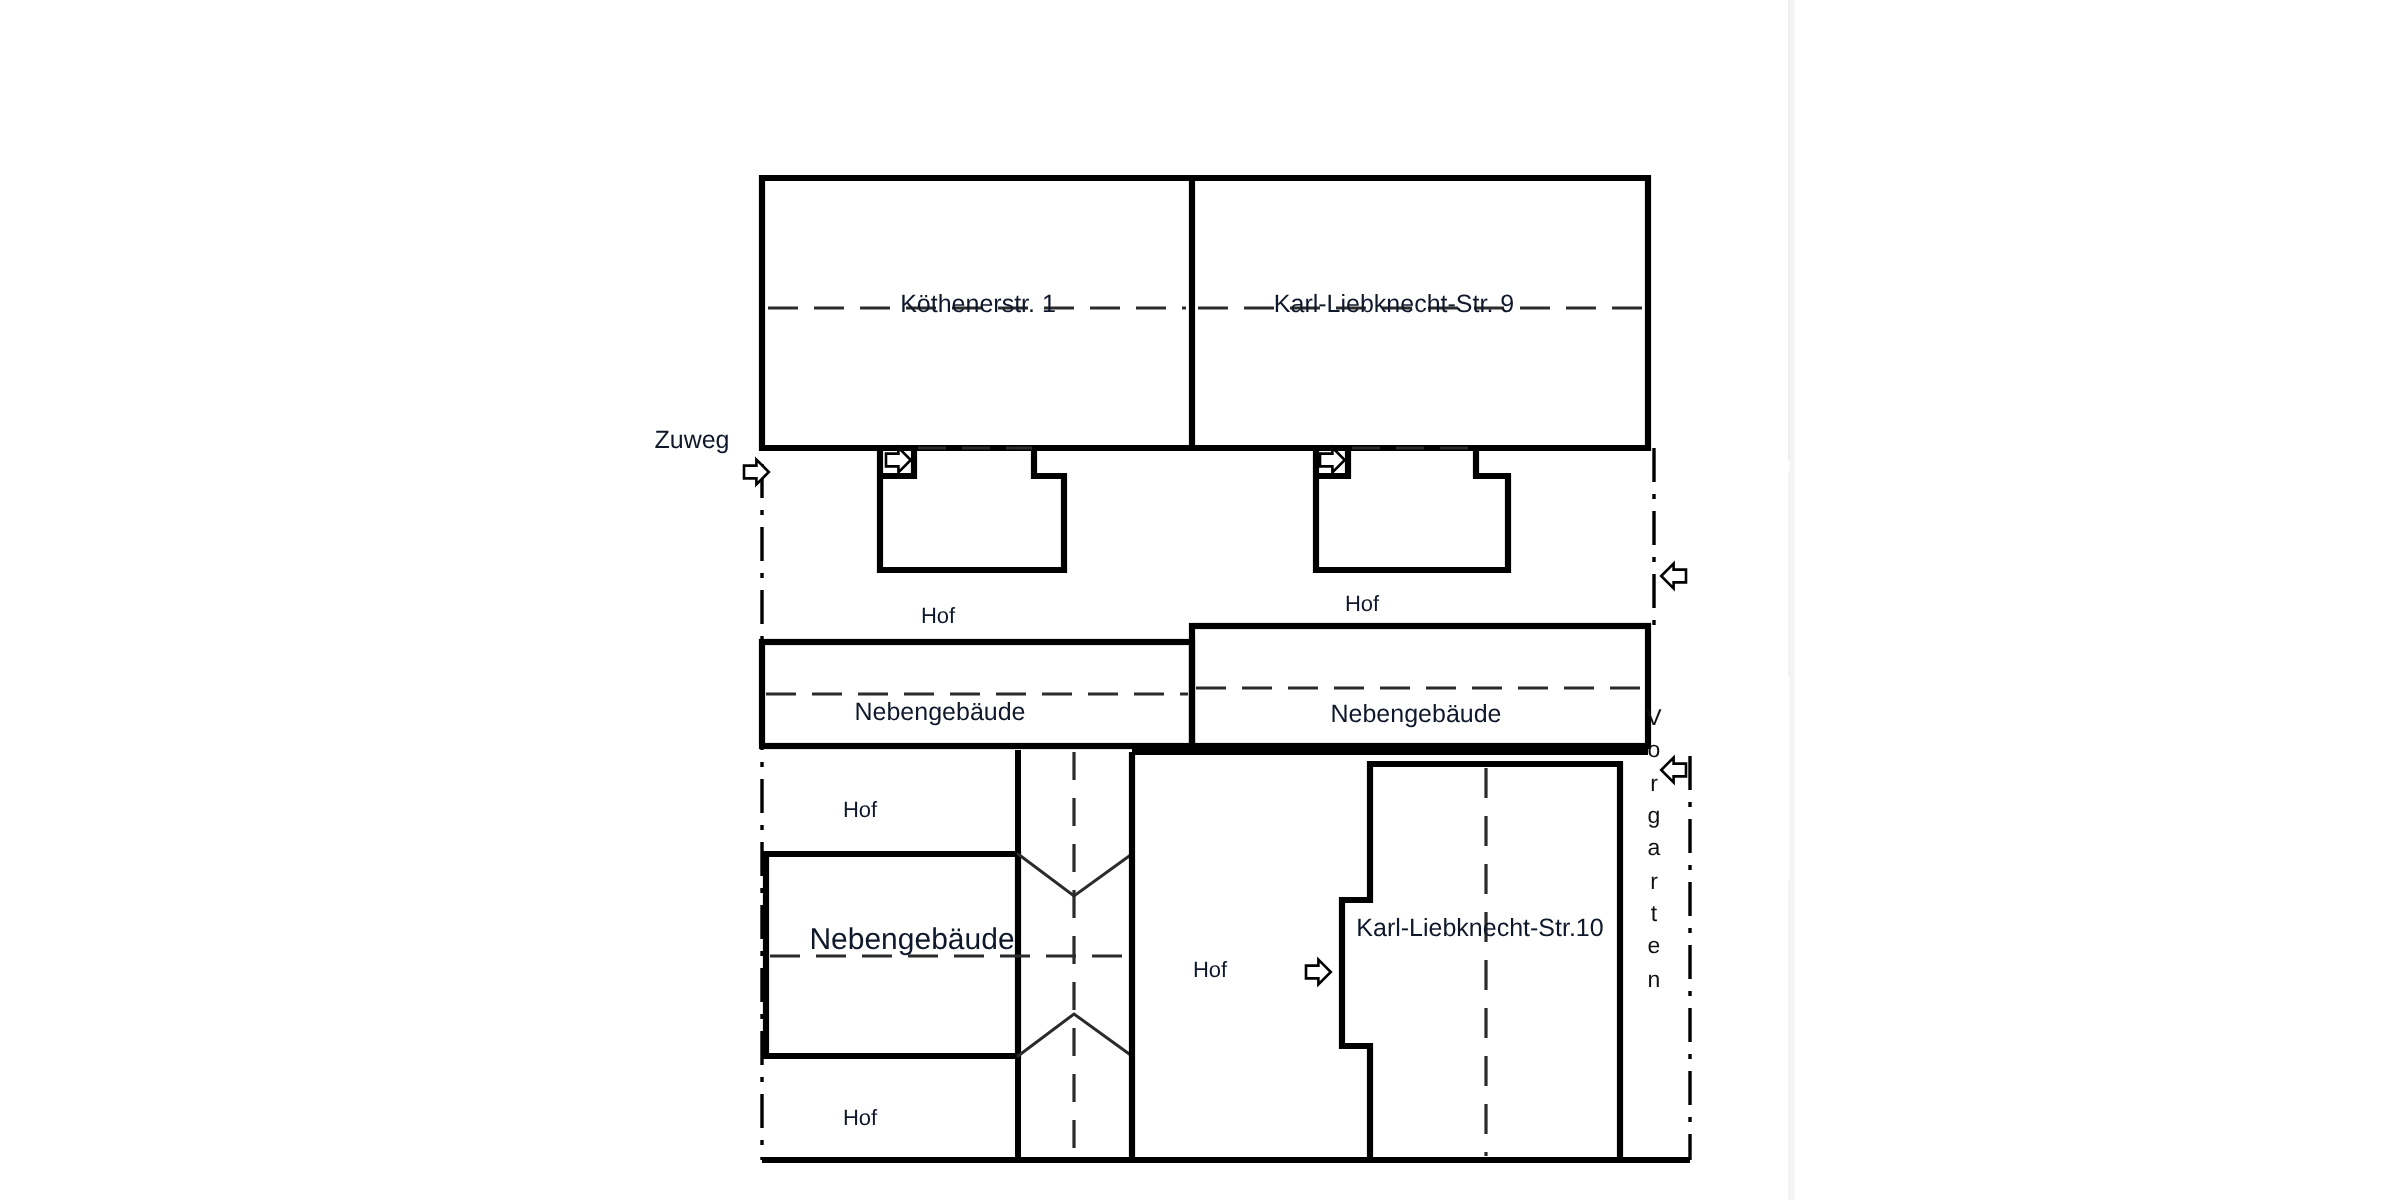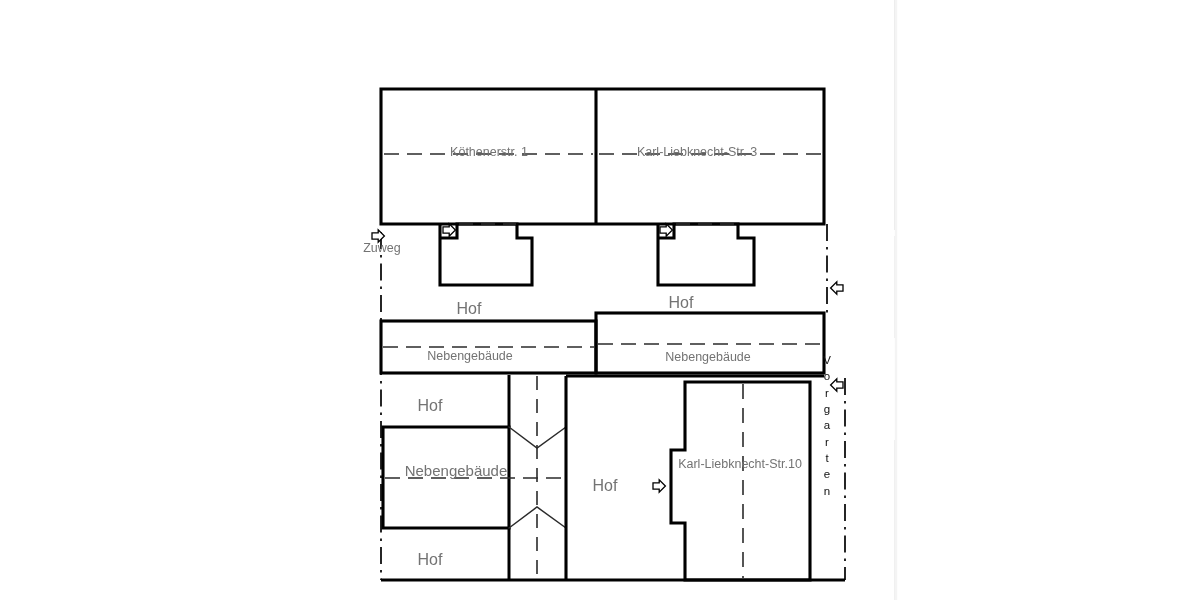--- a/index.html
+++ b/index.html
@@ -22,30 +22,30 @@
     position: absolute;
     left: 0;
     top: 0;
     width: 1200px;
     height: 600px;
     display: block;
   }
   .lbl {
     position: absolute;
     font-family: "Liberation Sans", sans-serif;
-    color: #737373;
+    color: #0f172a;
     white-space: nowrap;
     line-height: 1;
     -webkit-font-smoothing: antialiased;
   }
   .lbl-building {
     font-size: 12.5px;
   }
   .lbl-hof {
-    font-size: 16px;
+    font-size: 11px;
   }
   .lbl-neben {
     font-size: 12.5px;
   }
   .lbl-neben-big {
     font-size: 15px;
   }
   .lbl-zuweg {
     font-size: 12.5px;
   }
@@ -218,41 +218,41 @@
     <g>
       <use href="#arrow-left-glyph" x="843" y="288"></use>
     </g>
     <g>
       <use href="#arrow-left-glyph" x="843" y="385"></use>
     </g>
   </svg>
 
   <div class="lbl lbl-building" style="left:489px; top:152px; transform:translate(-50%,-50%);">Köthenerstr. 1</div>
 
-  <div class="lbl lbl-building" style="left:697px; top:152px; transform:translate(-50%,-50%);">Karl-Liebknecht-Str. 3</div>
+  <div class="lbl lbl-building" style="left:697px; top:152px; transform:translate(-50%,-50%);">Karl-Liebknecht-Str. 9</div>
 
   <div class="lbl lbl-building" style="left:740px; top:464px; transform:translate(-50%,-50%);">Karl-Liebknecht-Str.10</div>
 
   <div class="lbl lbl-neben" style="left:470px; top:356px; transform:translate(-50%,-50%);">Nebengebäude</div>
 
   <div class="lbl lbl-neben" style="left:708px; top:357px; transform:translate(-50%,-50%);">Nebengebäude</div>
 
   <div class="lbl lbl-neben-big" style="left:456px; top:470px; transform:translate(-50%,-50%);">Nebengebäude</div>
 
   <div class="lbl lbl-hof" style="left:469px; top:309px; transform:translate(-50%,-50%);">Hof</div>
 
   <div class="lbl lbl-hof" style="left:681px; top:303px; transform:translate(-50%,-50%);">Hof</div>
 
   <div class="lbl lbl-hof" style="left:430px; top:406px; transform:translate(-50%,-50%);">Hof</div>
 
   <div class="lbl lbl-hof" style="left:430px; top:560px; transform:translate(-50%,-50%);">Hof</div>
 
   <div class="lbl lbl-hof" style="left:605px; top:486px; transform:translate(-50%,-50%);">Hof</div>
 
-  <div class="lbl lbl-zuweg" style="left:346px; top:248px; transform:translate(-50%,-50%);margin-left:36px;">Zuweg</div>
+  <div class="lbl lbl-zuweg" style="left:346px; top:220px; transform:translate(-50%,-50%);">Zuweg</div>
 
   <div class="lbl-vert" style="left:827px; top:425px; transform:translate(-50%,-50%);">
     <span>V</span>
     <span>o</span>
     <span>r</span>
     <span>g</span>
     <span>a</span>
     <span>r</span>
     <span>t</span>
     <span>e</span>

